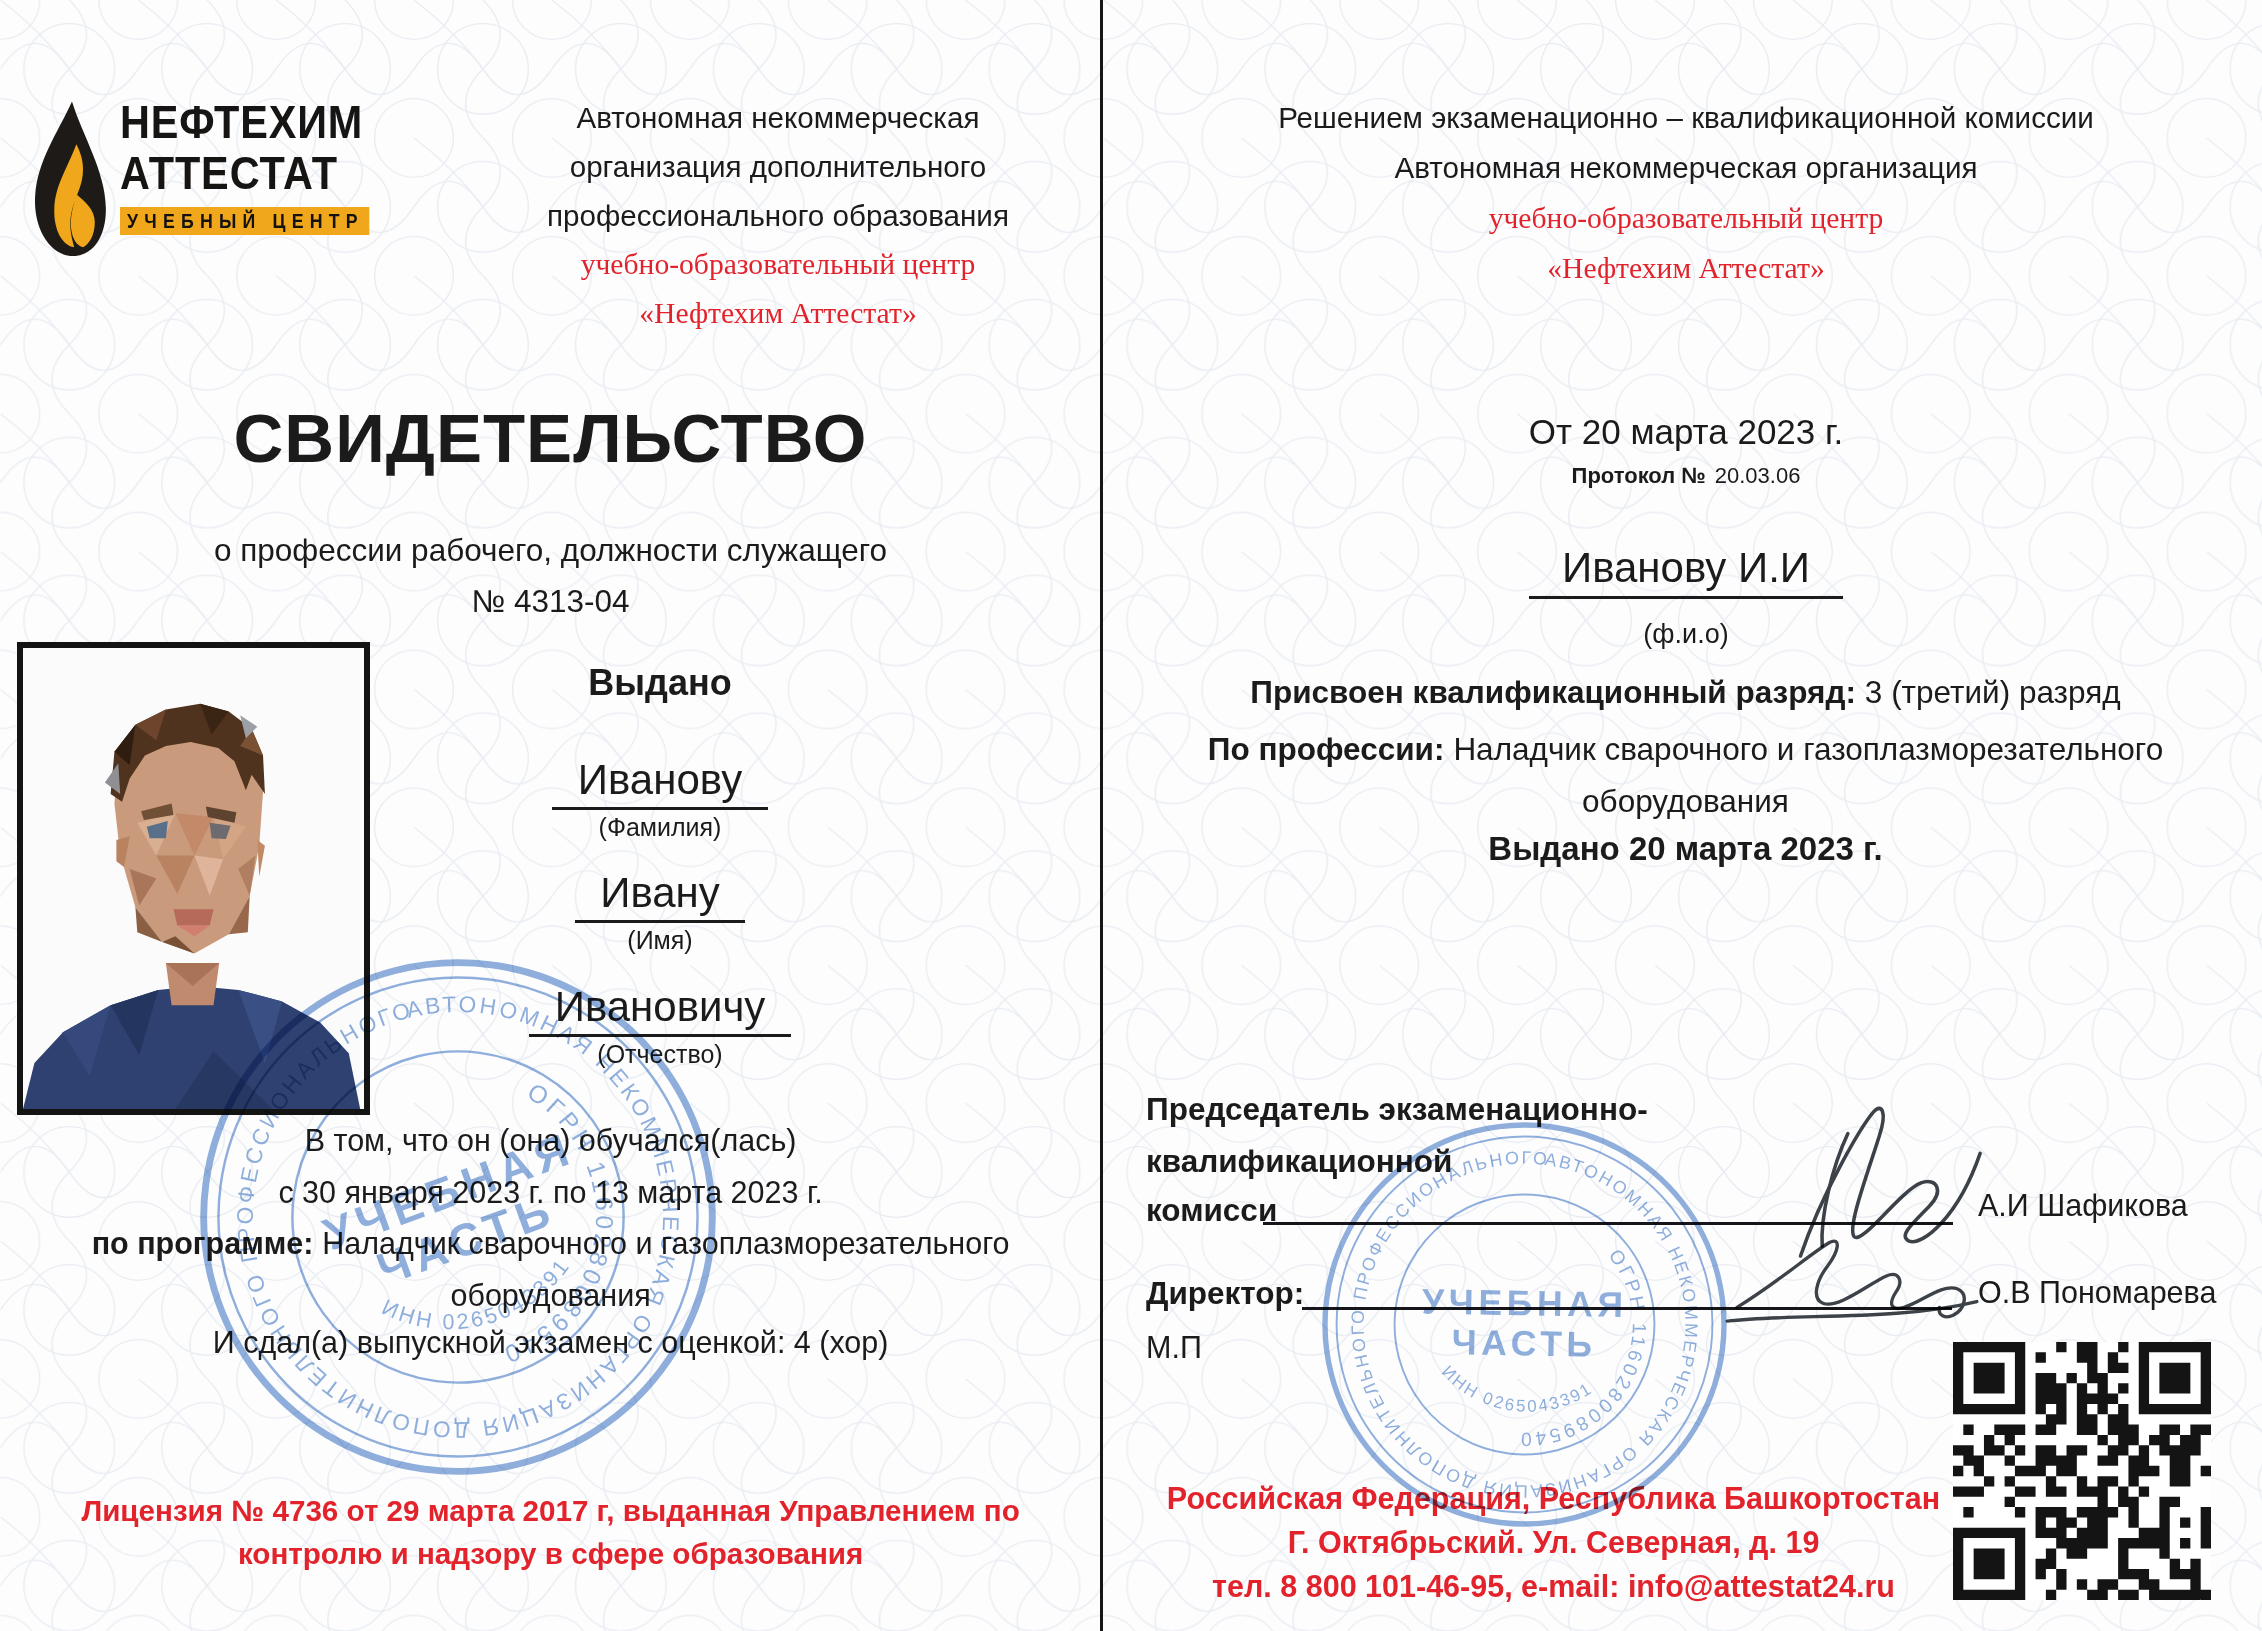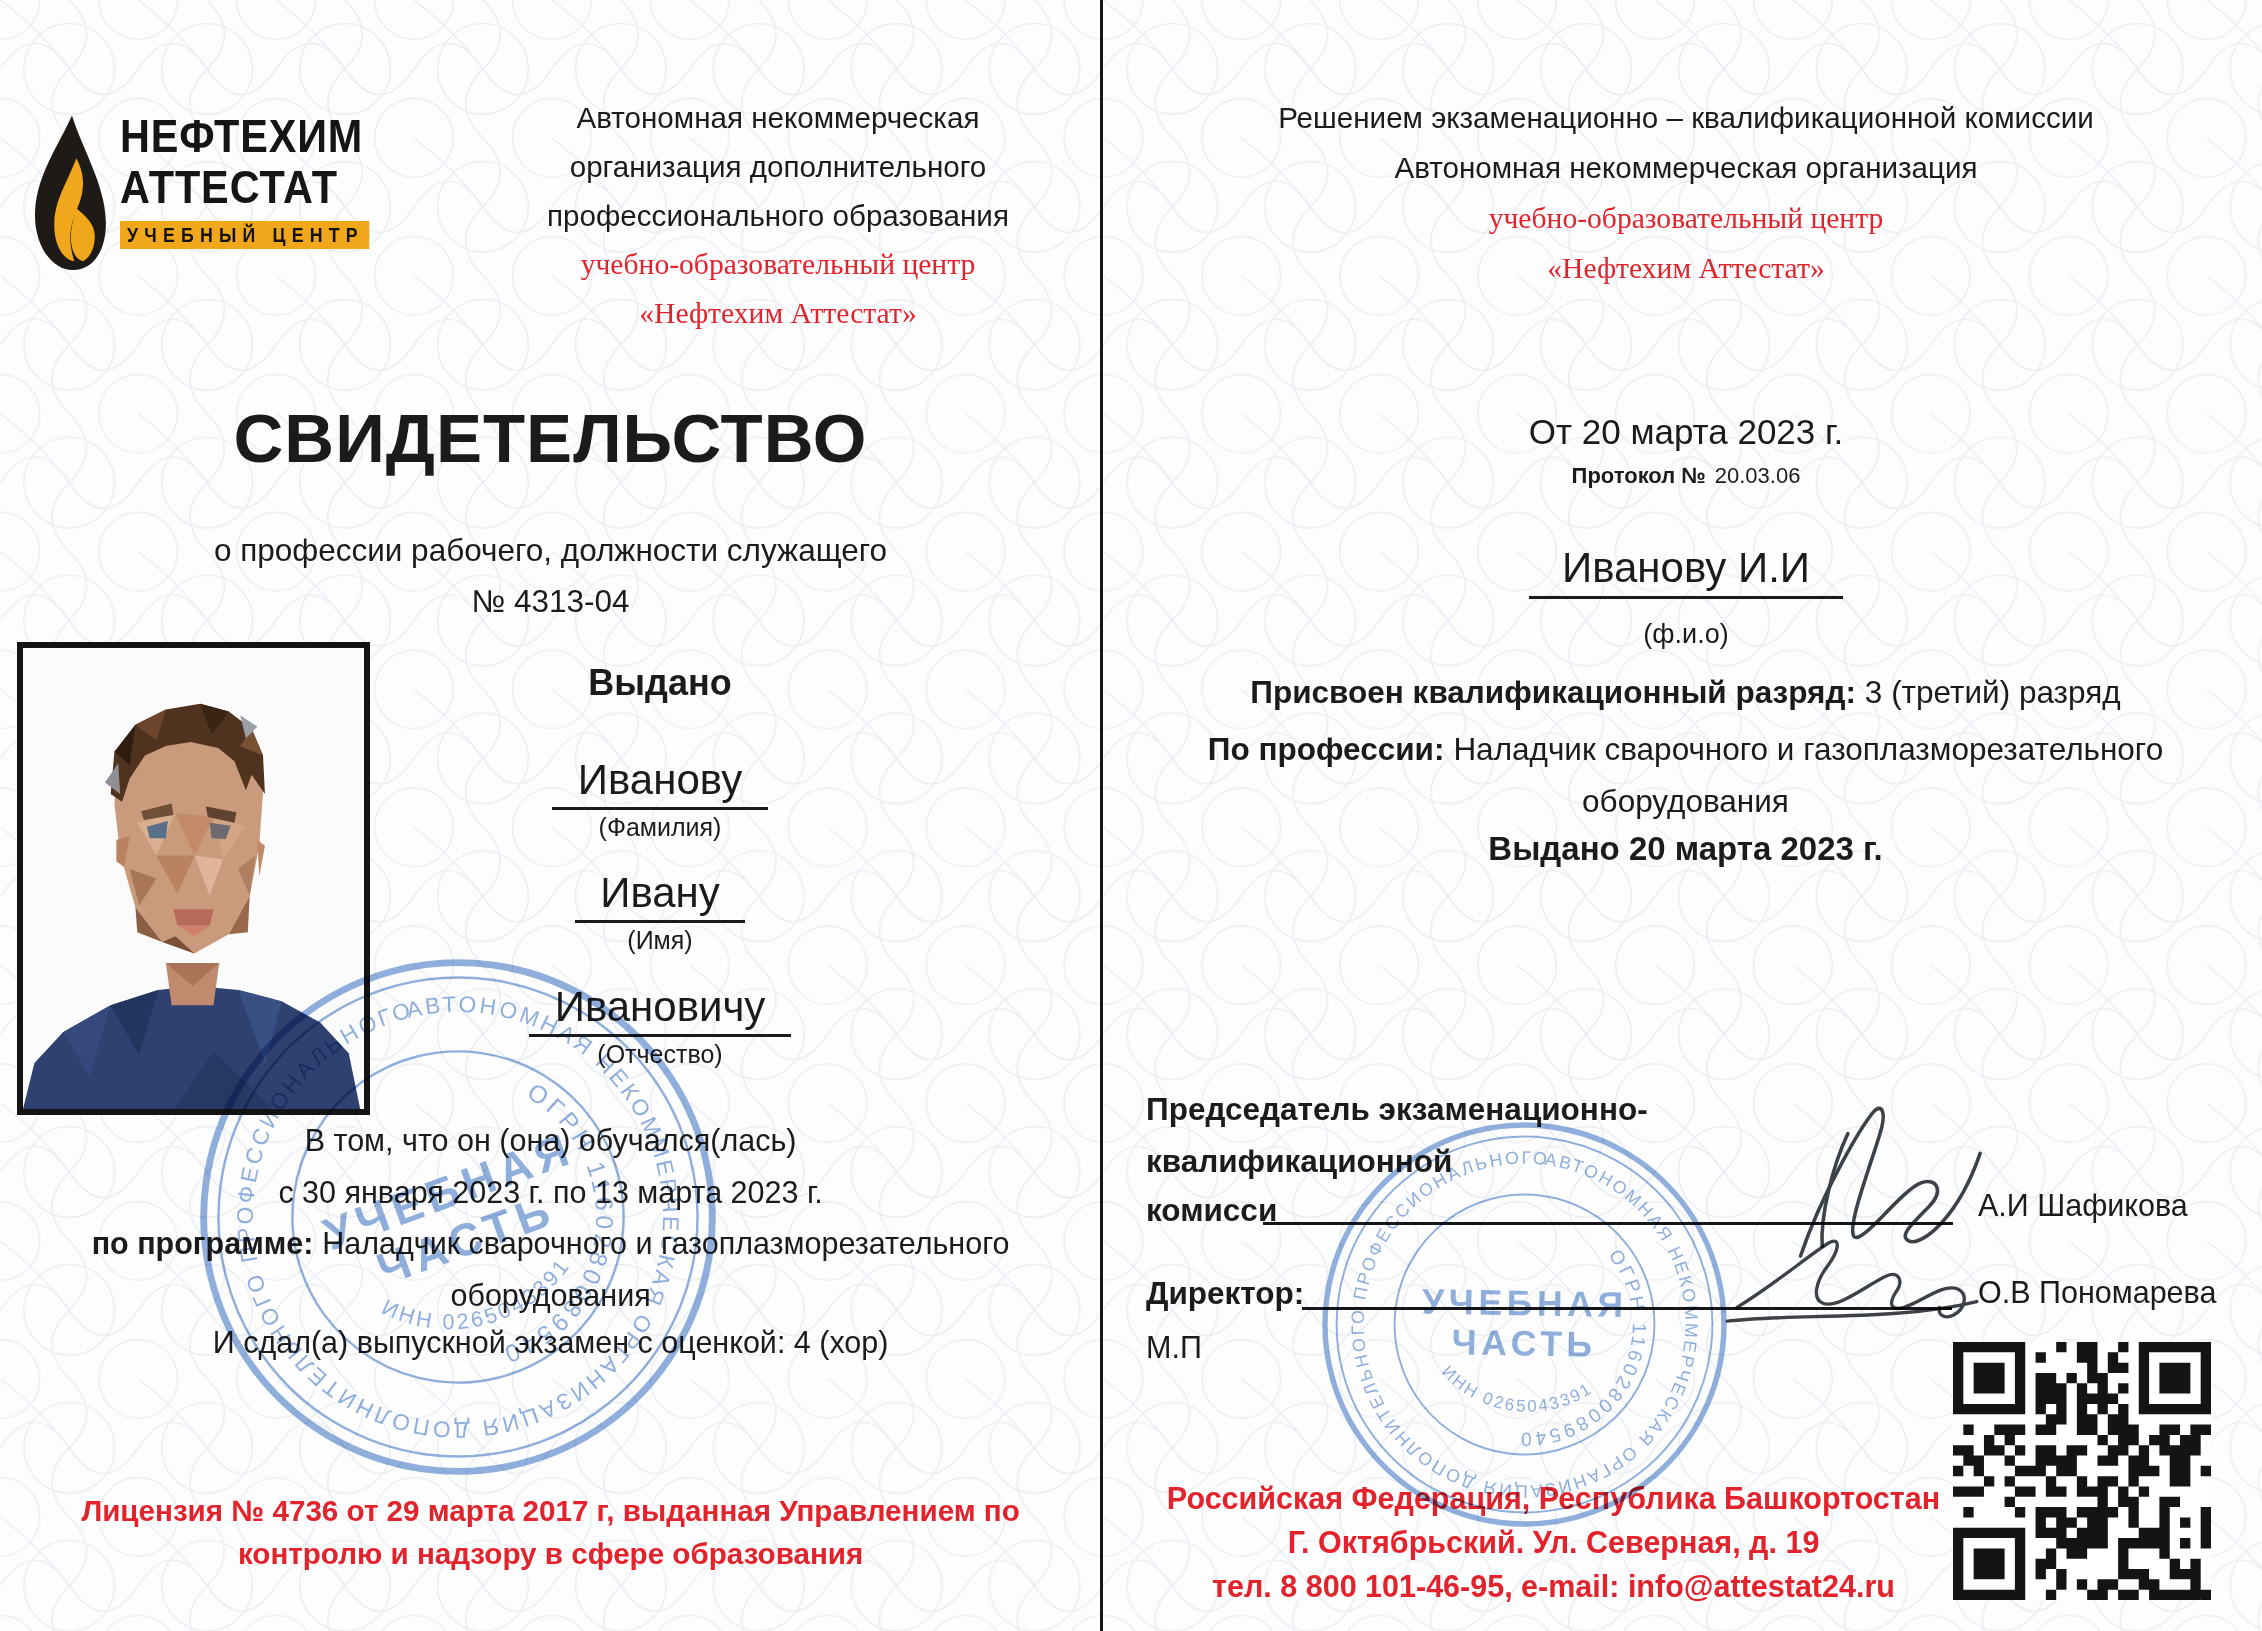--- a/index.html
+++ b/index.html
@@ -9,21 +9,21 @@
     background:#fdfdfe;
     overflow:hidden;
     font-family:"Liberation Sans", sans-serif;
     color:#1b1b1b;
   }
   .abs{position:absolute;}
   .center{text-align:center;}
   .bg-svg{position:absolute;left:0;top:0;pointer-events:none;}
   .divider{position:absolute;background:#161616;}
   
-  .logo-block{left:29.6px;top:111px;width:315px;height:172px;display:flex;align-items:flex-start;}
+  .logo-block{left:29.6px;top:97px;width:315px;height:172px;display:flex;align-items:flex-start;}
   .logo-text{margin-left:9.9px;display:flex;flex-direction:column;transform:scaleX(.9);transform-origin:left top;}
   .logo-line{font-weight:800;font-size:46px;line-height:51px;letter-spacing:1px;color:#171513;white-space:nowrap;}
   .logo-badge{margin-top:7.9px;background:#f0a71c;color:#14120f;font-weight:800;font-size:19.7px;letter-spacing:6.9px;padding:3px 5.9px 2px 7.9px;white-space:nowrap;}
   
   .org-block{left:463px;top:93px;width:630px;font-size:29.6px;line-height:49px;}
   .red{color:#e2232b;font-family:Liberation Serif, serif;}
   
   .title{left:0;top:399px;width:1101px;font-size:69px;font-weight:800;letter-spacing:1px;}
   .subtitle{left:0;top:532px;width:1101px;font-size:31.5px;}
   .cert-number{left:0;top:583px;width:1101px;font-size:31.5px;}

